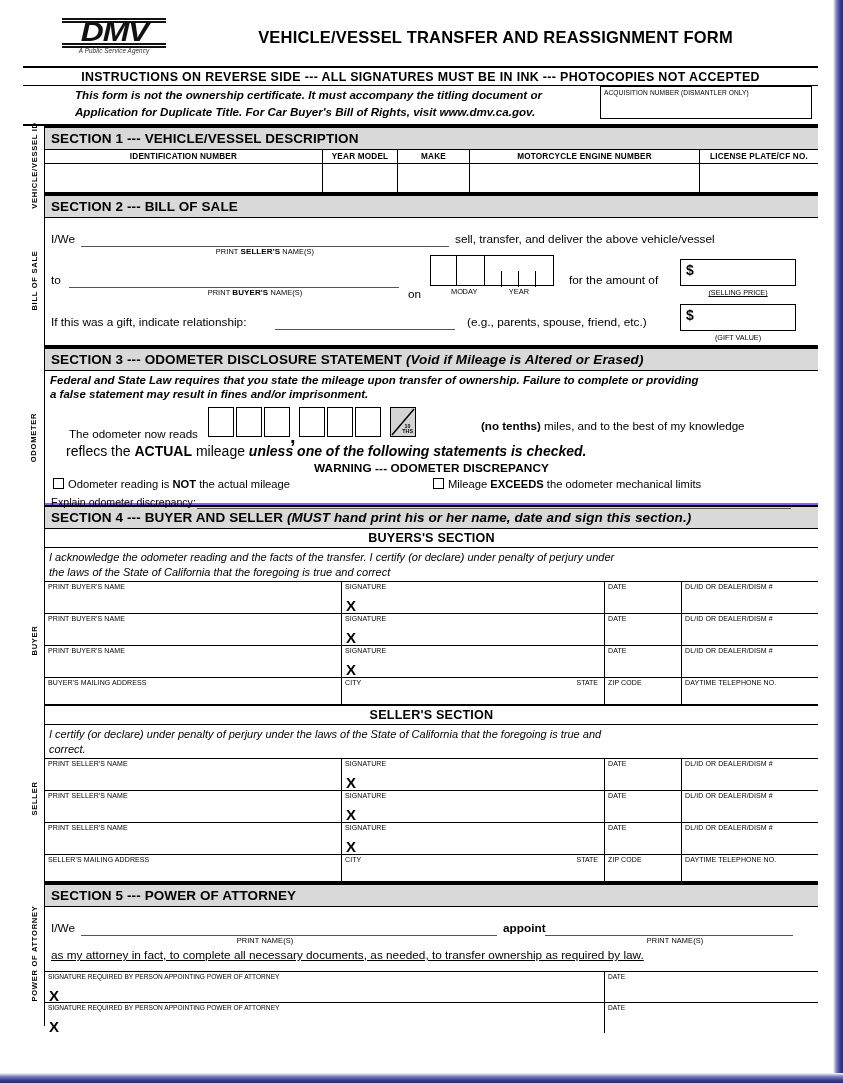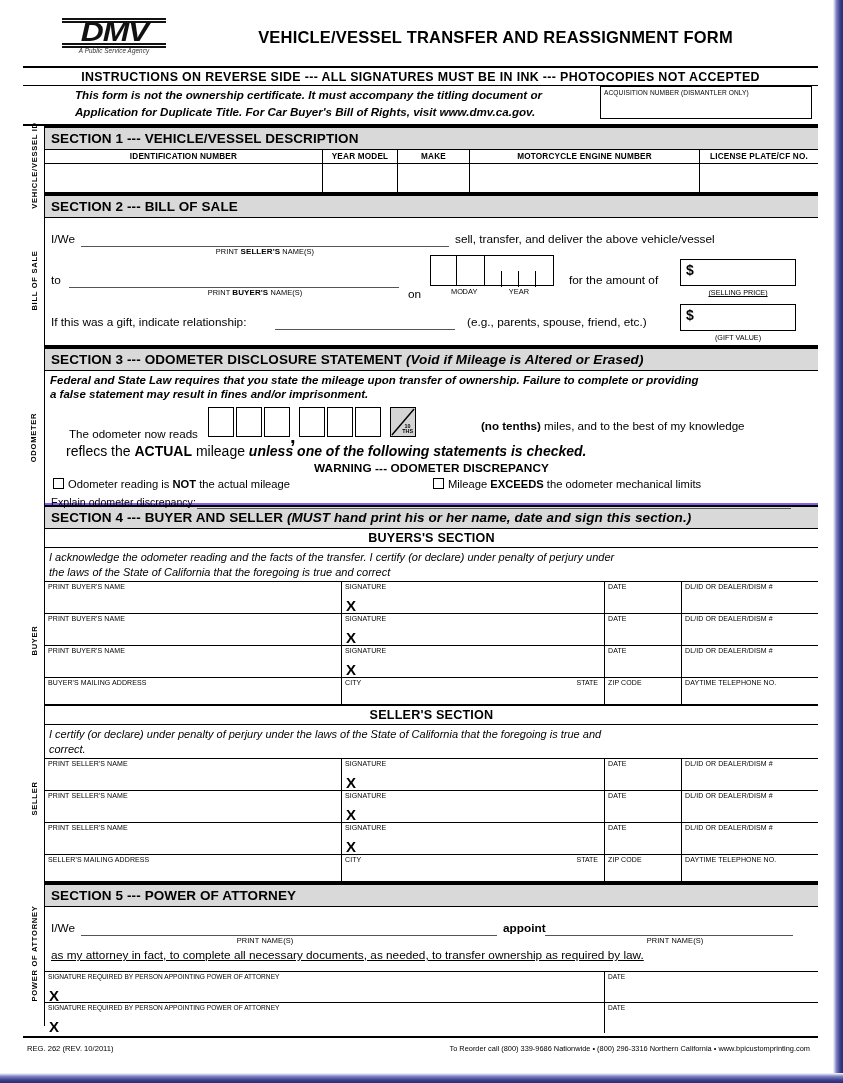--- a/index.html
+++ b/index.html
@@ -646,19 +646,15 @@
               <div class="poa-cell" style="flex:1;">
                 <div class="poa-lab">DATE</div>
               </div>
             </div>
           </div>
         </div>
 
       </div>
     </div>
 
-    <div class="footer">
-      <div class="foot-left">REG. 262 (REV. 10/2011)</div>
-      <div class="foot-right">To Reorder call (800) 339-9686 Nationwide • (800) 296-3316 Northern California • www.bpicustomprinting.com</div>
-    </div>
 
   </div>
 </div>
 
 </body></html>

